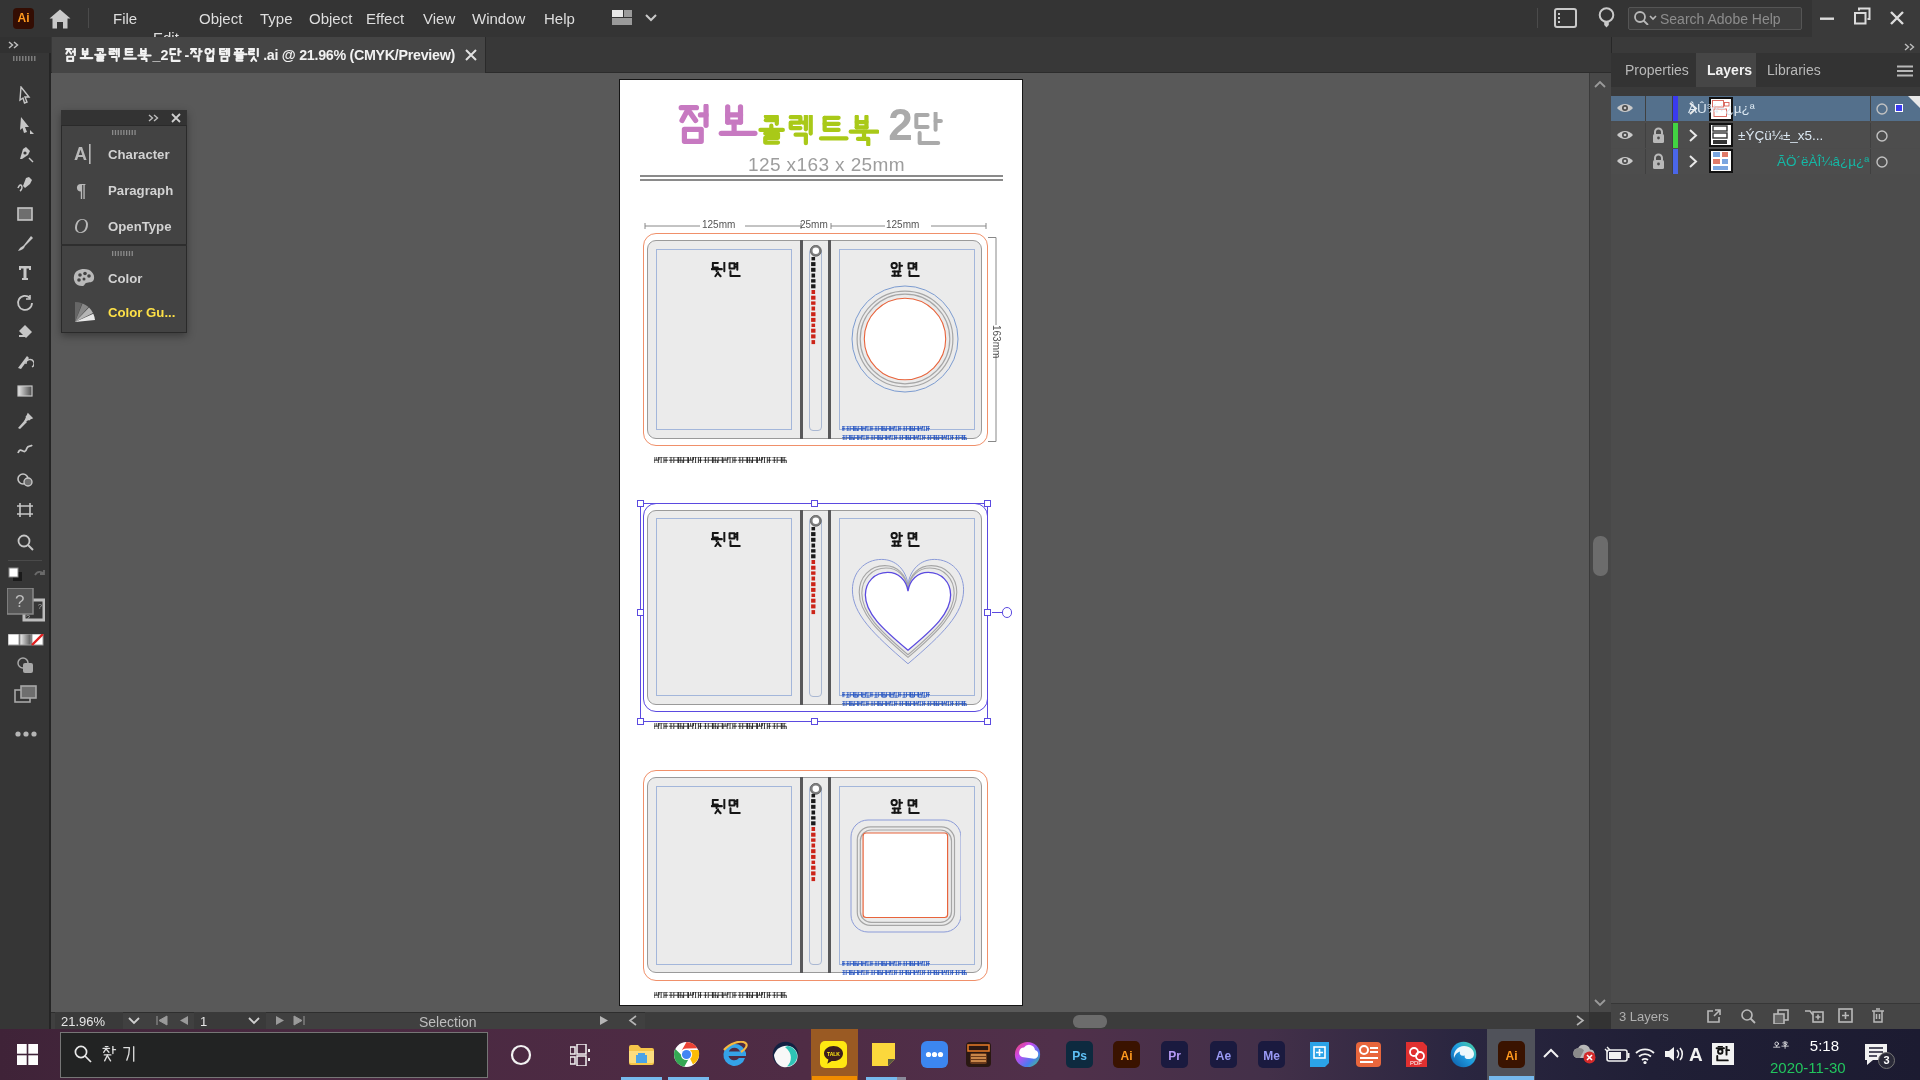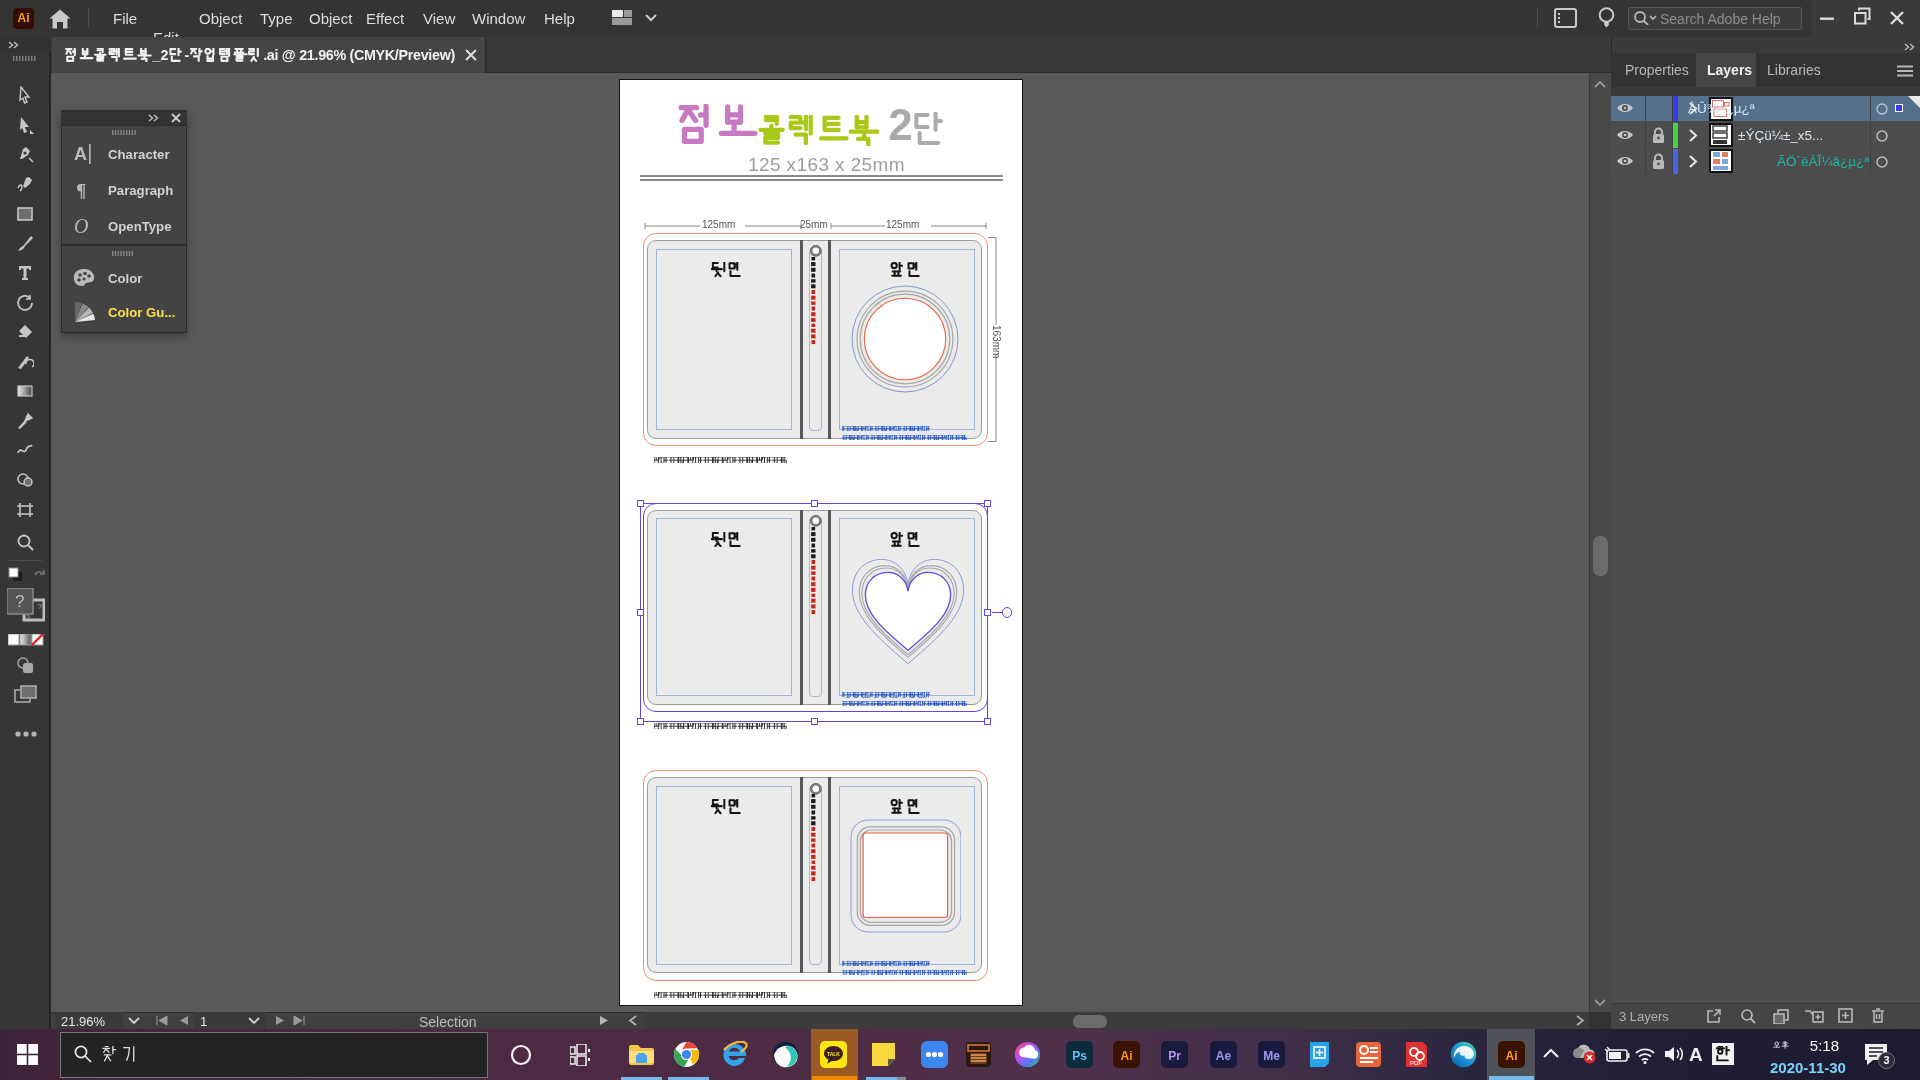--- a/index.html
+++ b/index.html
@@ -1798,18 +1798,18 @@
             <path d="M36,4 H64"></path>
             <path d="M18,18 H82"></path>
             <circle cx="50" cy="40" r="15"></circle>
             <path d="M6,62 H94"></path>
             <path d="M50,64 V92"></path>
           </g>
         </g>
       </svg>
       <span>5:18</span>
     </div>
-<div class="abs" style="left:1770px;top:1059px;font-size:15px;color:#7dd3fc;font-weight:700;white-space:nowrap;">2020-11-30</div>
+<div class="abs" style="left:1770px;top:1059px;font-size:15px;color:#22c55e;font-weight:400;white-space:nowrap;">2020-11-30</div>
 <svg class="abs" style="left:1863px;top:1042px;" width="30" height="26" viewBox="0 0 30 26">
       <path d="M2,2 H24 V18 H10 L4,23 V18 H2 Z" fill="#f2f2f2"></path>
       <path d="M6,6 H20 M6,10 H20 M6,14 H14" stroke="#1c1b31" stroke-width="1.6"></path>
     </svg>
 <div class="abs " style="left:1878px;top:1052px;width:17px;height:17px;background:#2a2a38;border:1px solid #777;border-radius:50%;color:#fff;font-size:11px;font-weight:700;text-align:center;line-height:15px;">3</div>
 </div>
 </body></html>

